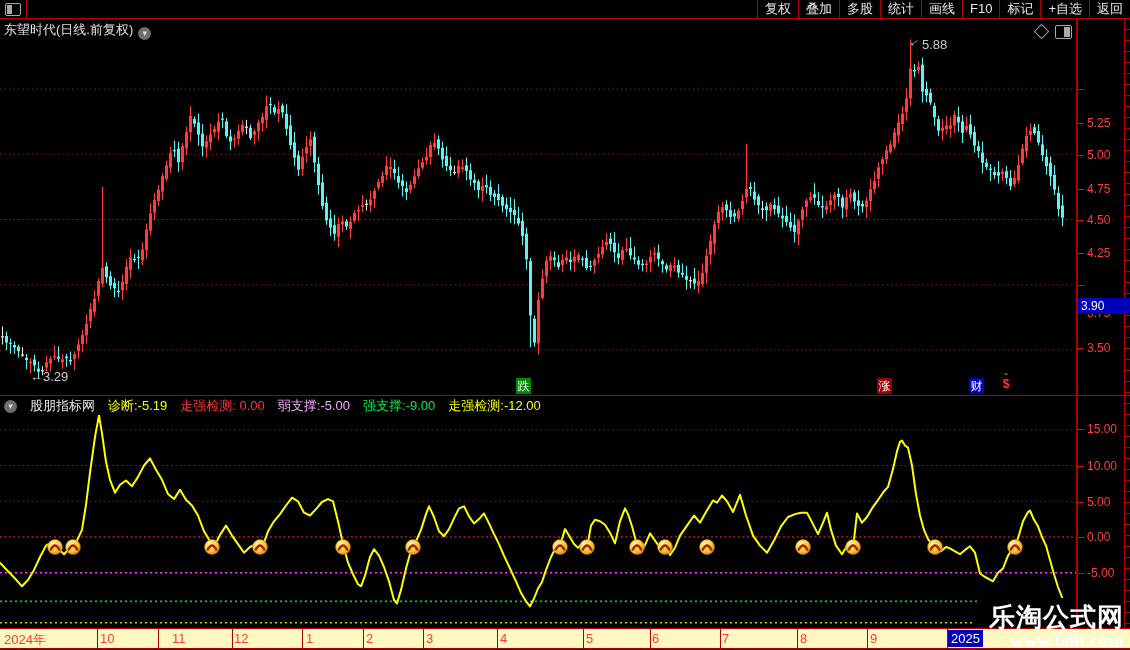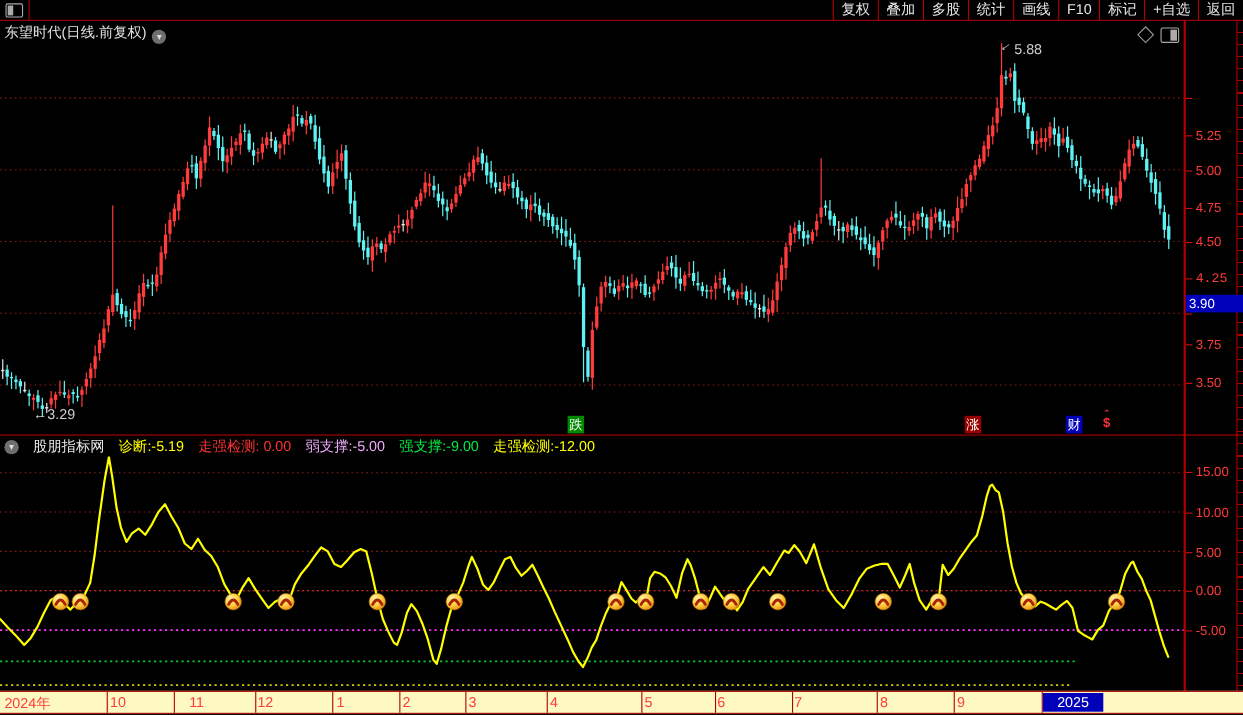--- a/index.html
+++ b/index.html
@@ -27,33 +27,33 @@
                 border-radius:2px;}
   #panel-icon-right::after{content:"";position:absolute;right:1px;top:1px;bottom:1px;width:6px;background:#aaa;}
   
   #vline-main{position:absolute;left:1076px;top:19px;width:2px;height:630px;background:#b00000;}
   #hline-sep{position:absolute;left:0;top:395px;width:1130px;height:1px;background:#b00000;}
   #right-ruler{position:absolute;left:1124px;top:19px;width:6px;height:630px;
                border-left:1px solid #b00000;
                background:repeating-linear-gradient(to bottom,transparent 0 10px,#b00000 10px 11px);}
   .ax-label{position:absolute;color:#ff3b3b;font-size:12px;white-space:nowrap;}
   .ax-tick{position:absolute;width:6px;height:1px;background:#cc1111;}
-  #price-tag{position:absolute;left:1078px;top:268px;width:50px;height:16px;background:#0000bb;
+  #price-tag{position:absolute;left:1078px;top:298px;width:50px;height:16px;background:#0000bb;
              color:#fff;font-size:12px;line-height:16px;padding-left:3px;}
   
   #ind-header{position:absolute;left:4px;top:398px;height:16px;display:flex;align-items:center;gap:13px;}
   #ind-name{color:#e8e8e8;font-size:13px;}
   .leg{font-size:13px;white-space:nowrap;}
   
   #date-axis{position:absolute;left:0;top:628px;width:1130px;height:21px;
              border-top:1px solid #b00000;border-bottom:1px solid #b00000;box-sizing:border-box;background:#fef9c3;}
   .month{position:absolute;top:2px;color:#ff3b3b;font-size:13px;}
   .mdiv{position:absolute;top:0;width:1px;height:19px;background:#b00000;}
   #year-label{position:absolute;left:4px;top:2px;color:#ff3b3b;font-size:13px;}
-  #end-year{position:absolute;left:948px;top:1px;width:55px;height:17px;background:#0000bb;color:#fff;
+  #end-year{position:absolute;left:948px;top:1px;width:35px;height:17px;background:#0000bb;color:#fff;
             font-size:13px;line-height:17px;text-align:center;}
   
   .flag{position:absolute;width:15px;height:16px;color:#fff;font-size:12px;line-height:16px;text-align:center;}
   .flag-dollar{background:none!important;color:#ff3333;font-weight:bold;width:12px;}
   .flag-dollar .hat{display:block;line-height:5px;font-size:10px;height:4px;}
   .flag-dollar .ds{display:block;line-height:11px;font-size:12px;}
   
   #watermark{position:absolute;right:6px;top:603px;text-align:right;color:#fff;z-index:30;}
   #wm1{font-size:26px;font-weight:bold;letter-spacing:1px;line-height:28px;}
   #wm2{font-size:19px;font-weight:bold;font-family:"Liberation Serif","DejaVu Serif",serif;line-height:19px;}
@@ -721,21 +721,21 @@
 
   <div id="hline-sep"></div>
   <div id="vline-main"></div>
   <div id="right-ruler"></div>
   <div id="axis-labels">
       <span class="ax-label" style="left: 1087px; top: 82px; margin-left: 43px;">5.50</span>
       <span class="ax-label" style="left: 1087px; top: 116px;">5.25</span>
       <span class="ax-label" style="left: 1087px; top: 148px;">5.00</span>
       <span class="ax-label" style="left: 1087px; top: 182px;">4.75</span>
       <span class="ax-label" style="left: 1087px; top: 213px;">4.50</span>
-      <span class="ax-label" style="left: 1087px; top: 246px; font-family: Liberation Mono, monospace;">4.25</span>
+      <span class="ax-label" style="left: 1087px; top: 246px;">4.25</span>
       <span class="ax-label" style="left: 1087px; top: 306px;">3.75</span>
       <span class="ax-label" style="left: 1087px; top: 341px;">3.50</span>
       <div class="ax-tick" style="left: 1078px; top: 89px;"></div>
       <div class="ax-tick" style="left: 1078px; top: 123px;"></div>
       <div class="ax-tick" style="left: 1078px; top: 155px;"></div>
       <div class="ax-tick" style="left: 1078px; top: 189px;"></div>
       <div class="ax-tick" style="left: 1078px; top: 220px;"></div>
       <div class="ax-tick" style="left: 1078px; top: 253px;"></div>
       <div class="ax-tick" style="left: 1078px; top: 285px;"></div>
       <div class="ax-tick" style="left: 1078px; top: 313px;"></div>
@@ -777,20 +777,24 @@
       <div class="mdiv" style="left: 497px;"></div>
       <div class="mdiv" style="left: 583px;"></div>
       <div class="mdiv" style="left: 650px;"></div>
       <div class="mdiv" style="left: 720px;"></div>
       <div class="mdiv" style="left: 797px;"></div>
       <div class="mdiv" style="left: 867px;"></div>
       <div class="mdiv" style="left: 947px;"></div>
     </div>
   <div id="bottom-strip"></div>
 
+  <div id="watermark">
+    <div id="wm1">乐淘公式网</div>
+    <div id="wm2">www.60lt.com</div>
+  </div>
 
   <div id="flag-layer">
       <div class="flag" style="left: 516px; top: 378px; background: rgb(0, 136, 0); color: rgb(255, 255, 255);">跌</div>
       <div class="flag" style="left: 877px; top: 378px; background: rgb(153, 0, 0); color: rgb(255, 255, 255);">涨</div>
       <div class="flag" style="left: 969px; top: 378px; background: rgb(0, 0, 187); color: rgb(255, 255, 255);">财</div>
       <div class="flag flag-dollar" style="left: 1000px; top: 375px; color: rgb(255, 51, 51);">
         <span class="hat">ˆ</span>
         <span class="ds">$</span>
       </div>
     </div>

